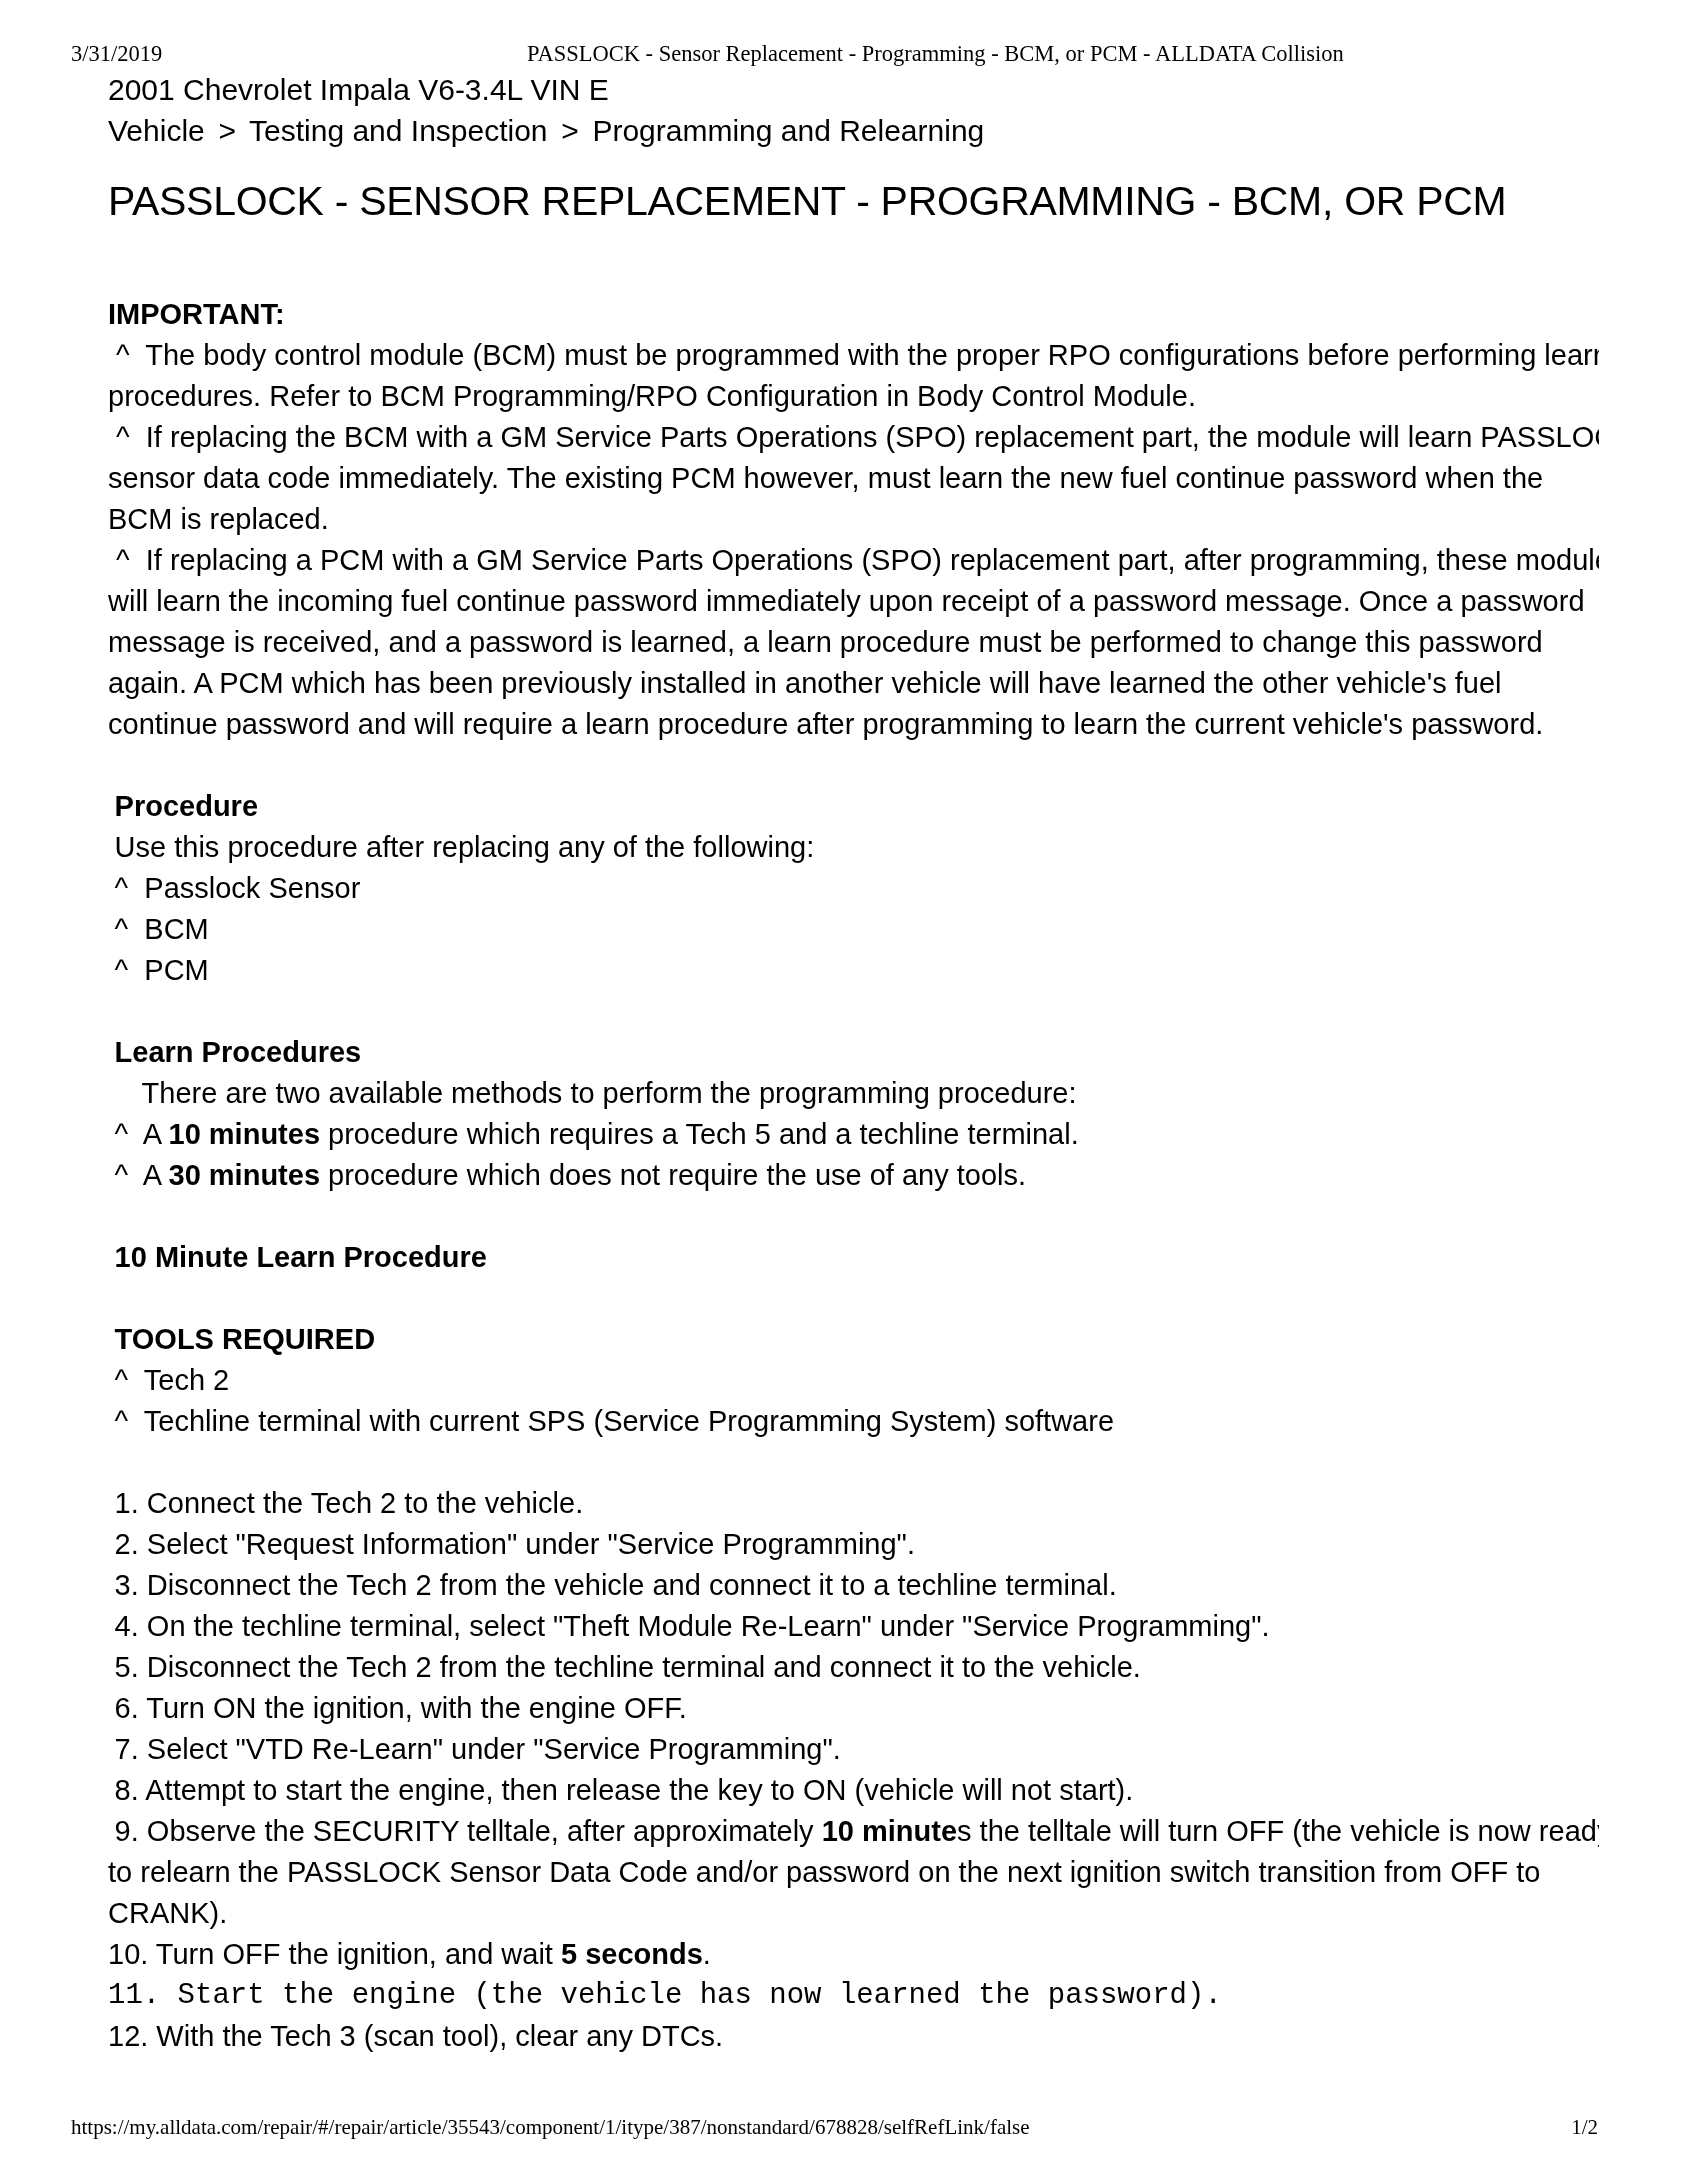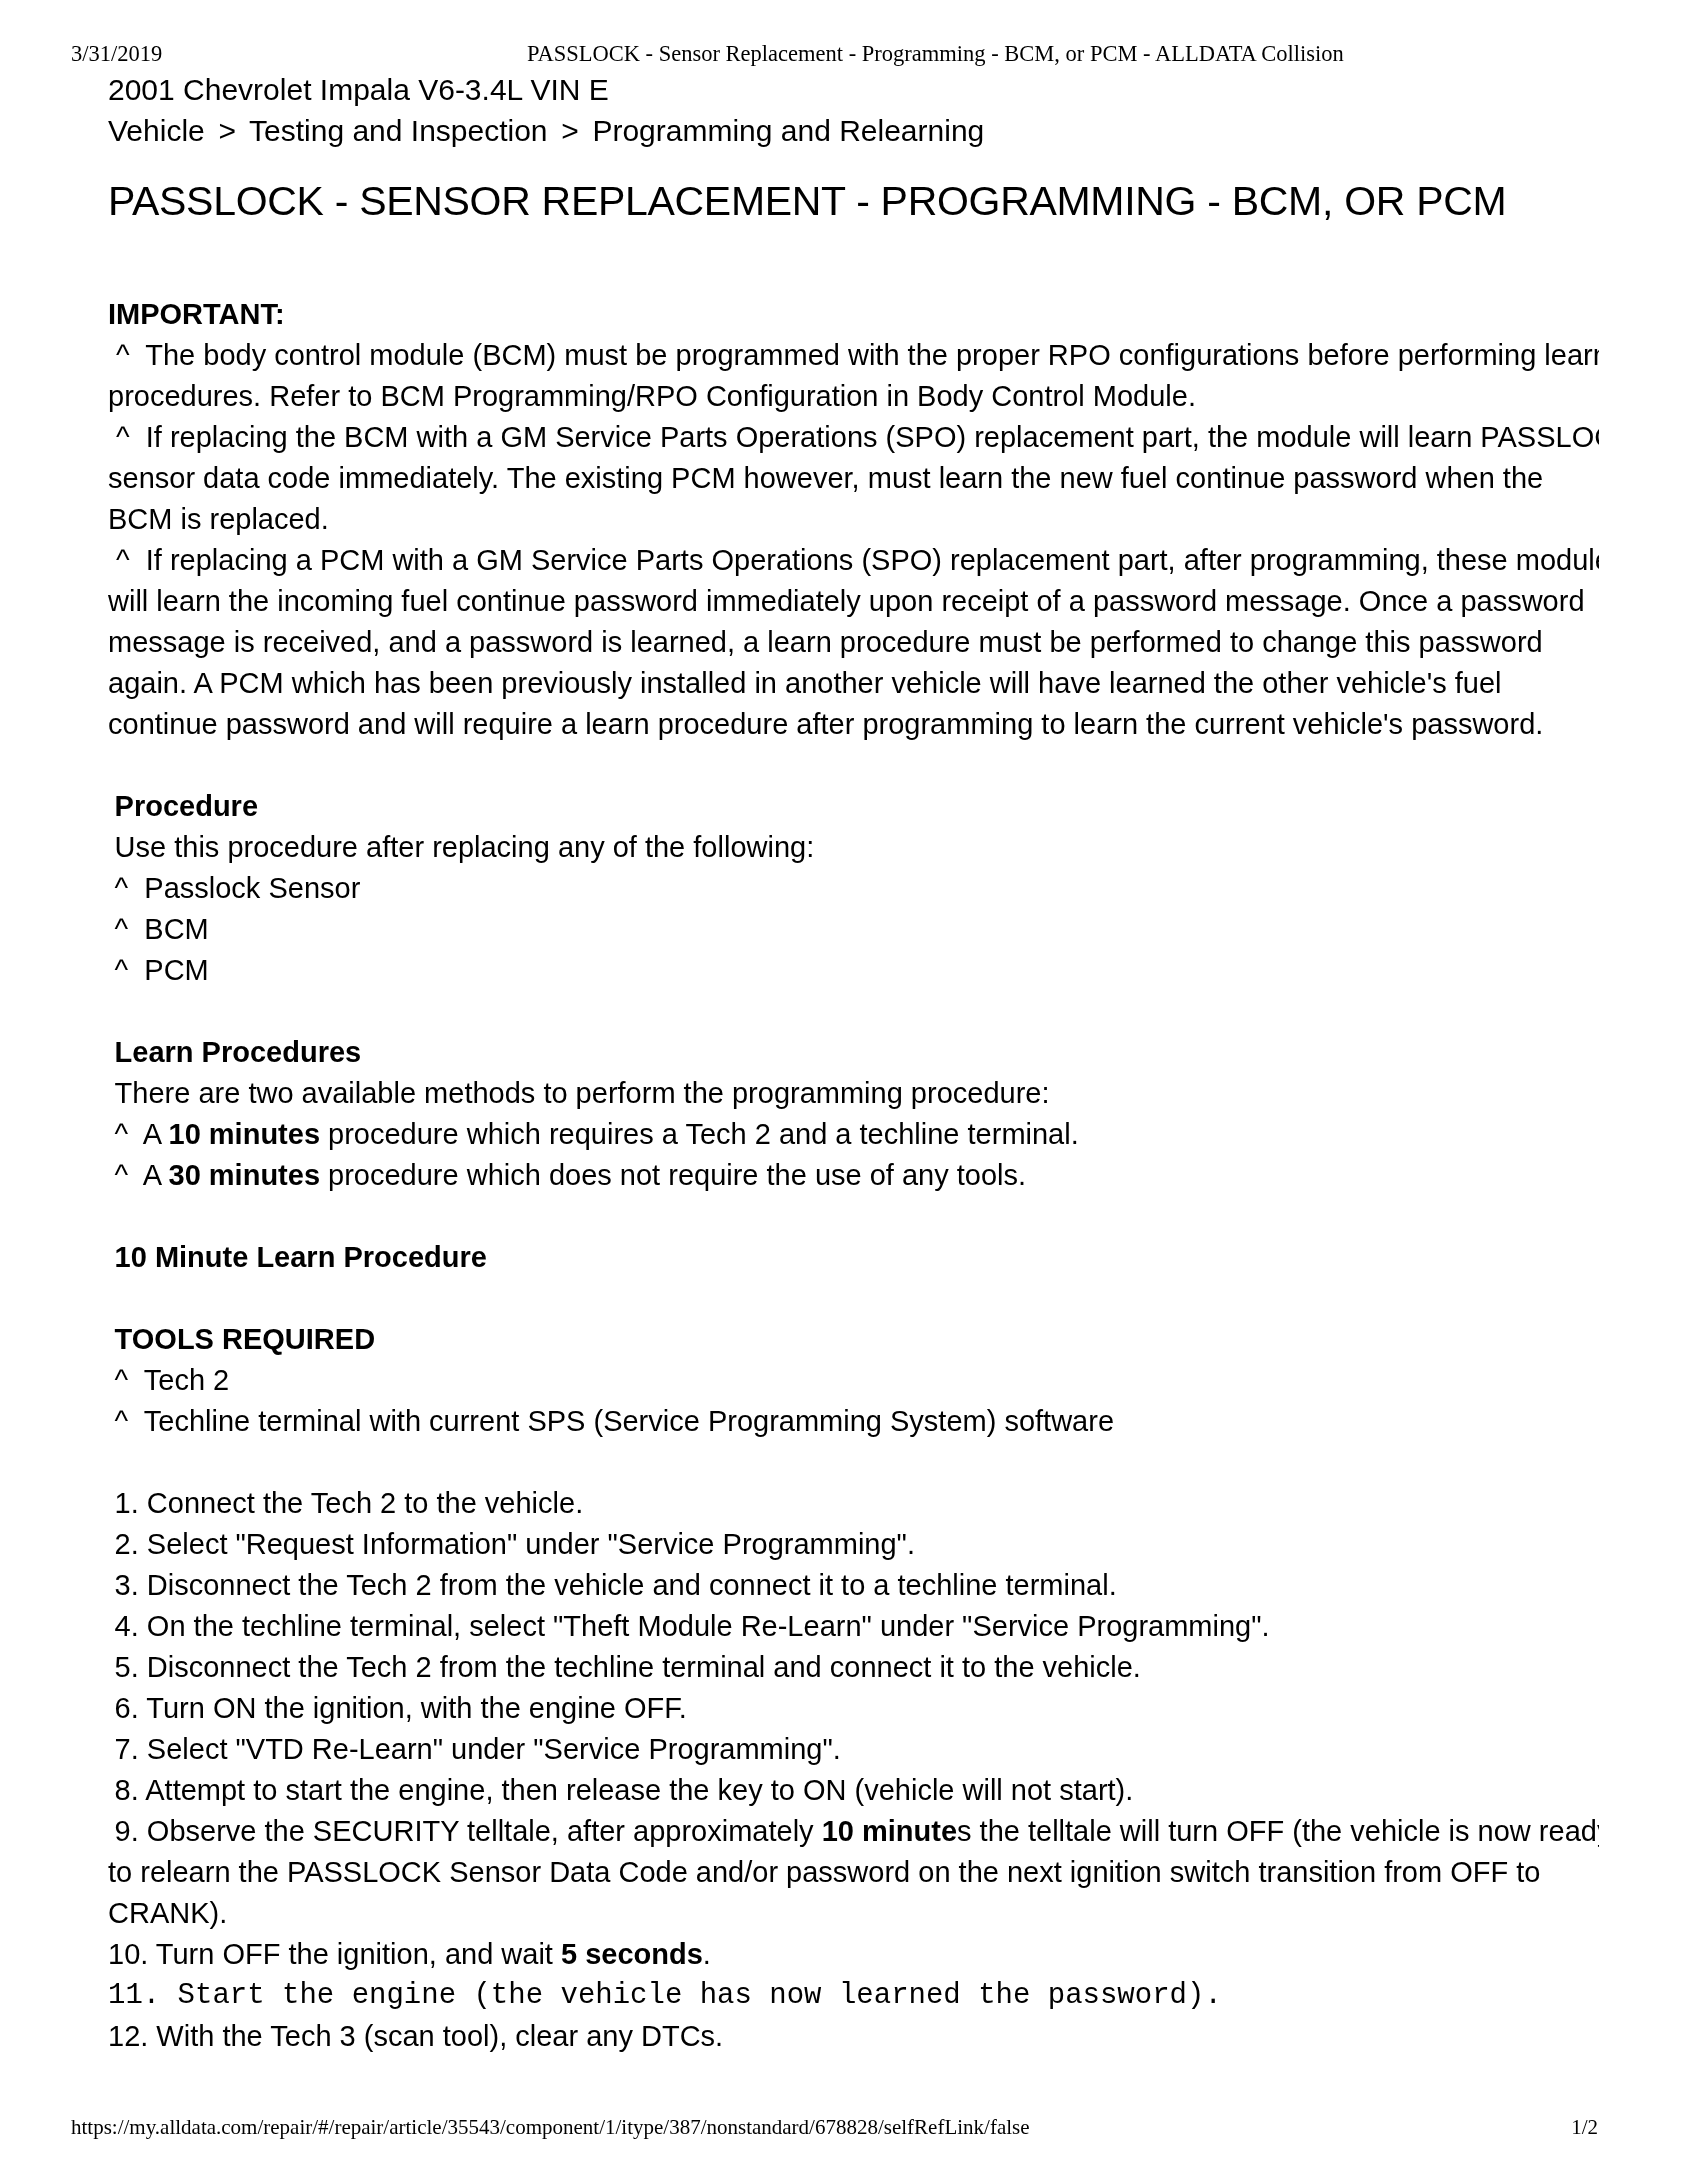--- a/index.html
+++ b/index.html
@@ -58,22 +58,22 @@
     <div class="blank"></div>
 
     <div class="line ind" style="white-space: pre;"><b style="white-space: pre;">Procedure</b></div>
     <div class="line ind" style="white-space: pre;">Use this procedure after replacing any of the following:</div>
     <div class="line ind" style="white-space: pre;">^  Passlock Sensor</div>
     <div class="line ind" style="white-space: pre;">^  BCM</div>
     <div class="line ind" style="white-space: pre;">^  PCM</div>
     <div class="blank"></div>
 
     <div class="line ind" style="white-space: pre;"><b style="white-space: pre;">Learn Procedures</b></div>
-    <div class="line ind" style="white-space: pre;">There are two available methods to perform the programming procedure:</div>
-    <div class="line ind" style="white-space: pre;"><span style="white-space: pre;">^  A </span><b style="white-space: pre;">10 minutes</b><span style="white-space: pre;"> procedure which requires a Tech 2 and a techline terminal.</span></div>
+    <div class="line ind" style="white-space: pre; margin-left: 27px;">There are two available methods to perform the programming procedure:</div>
+    <div class="line ind" style="white-space: pre;"><span style="white-space: pre;">^  A </span><b style="white-space: pre;">10 minutes</b><span style="white-space: pre;"> procedure which requires a Tech 5 and a techline terminal.</span></div>
     <div class="line ind" style="white-space: pre;"><span style="white-space: pre;">^  A </span><b style="white-space: pre;">30 minutes</b><span style="white-space: pre; margin-top: 44px;"> procedure which does not require the use of any tools.</span></div>
     <div class="blank"></div>
 
     <div class="line ind" style="white-space: pre;"><b style="white-space: pre;">10 Minute Learn Procedure</b></div>
     <div class="blank"></div>
 
     <div class="line ind" style="white-space: pre;"><b style="white-space: pre;">TOOLS REQUIRED</b></div>
     <div class="line ind" style="white-space: pre;">^  Tech 2</div>
     <div class="line ind" style="white-space: pre;">^  Techline terminal with current SPS (Service Programming System) software</div>
     <div class="blank"></div>

